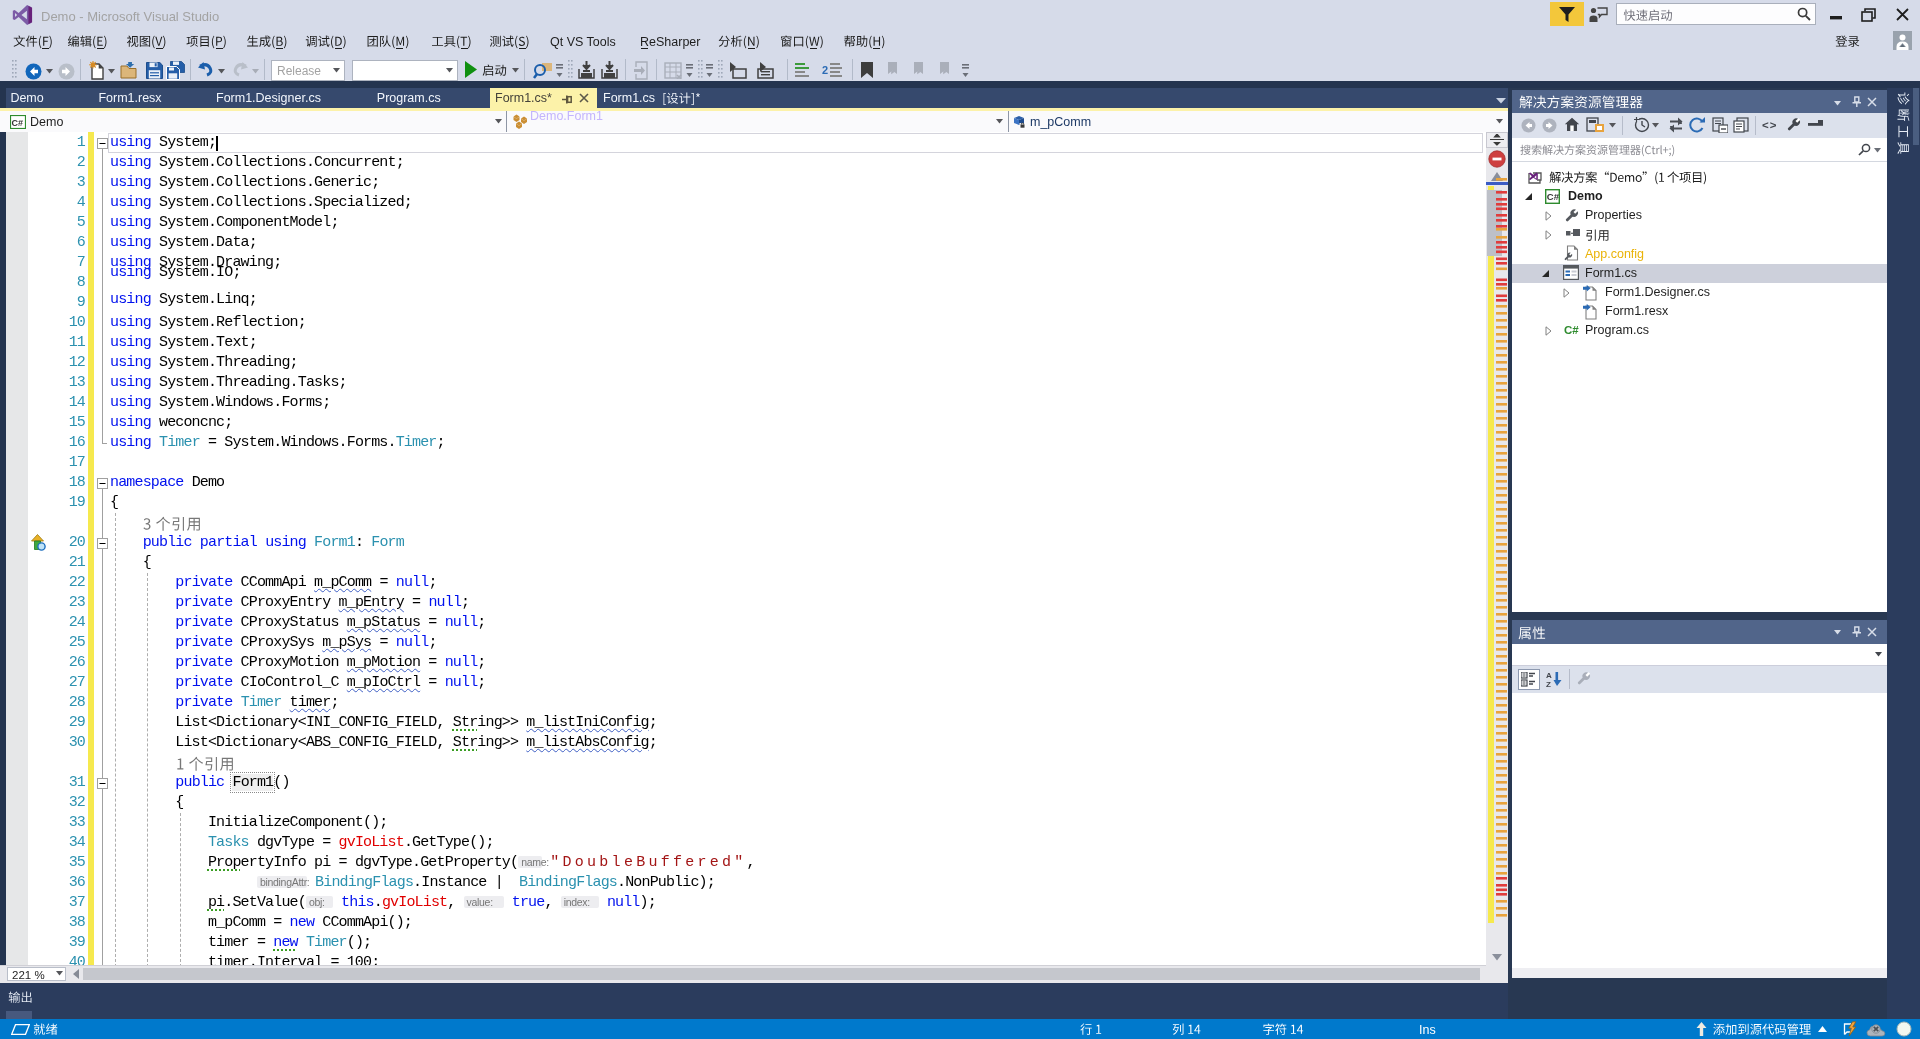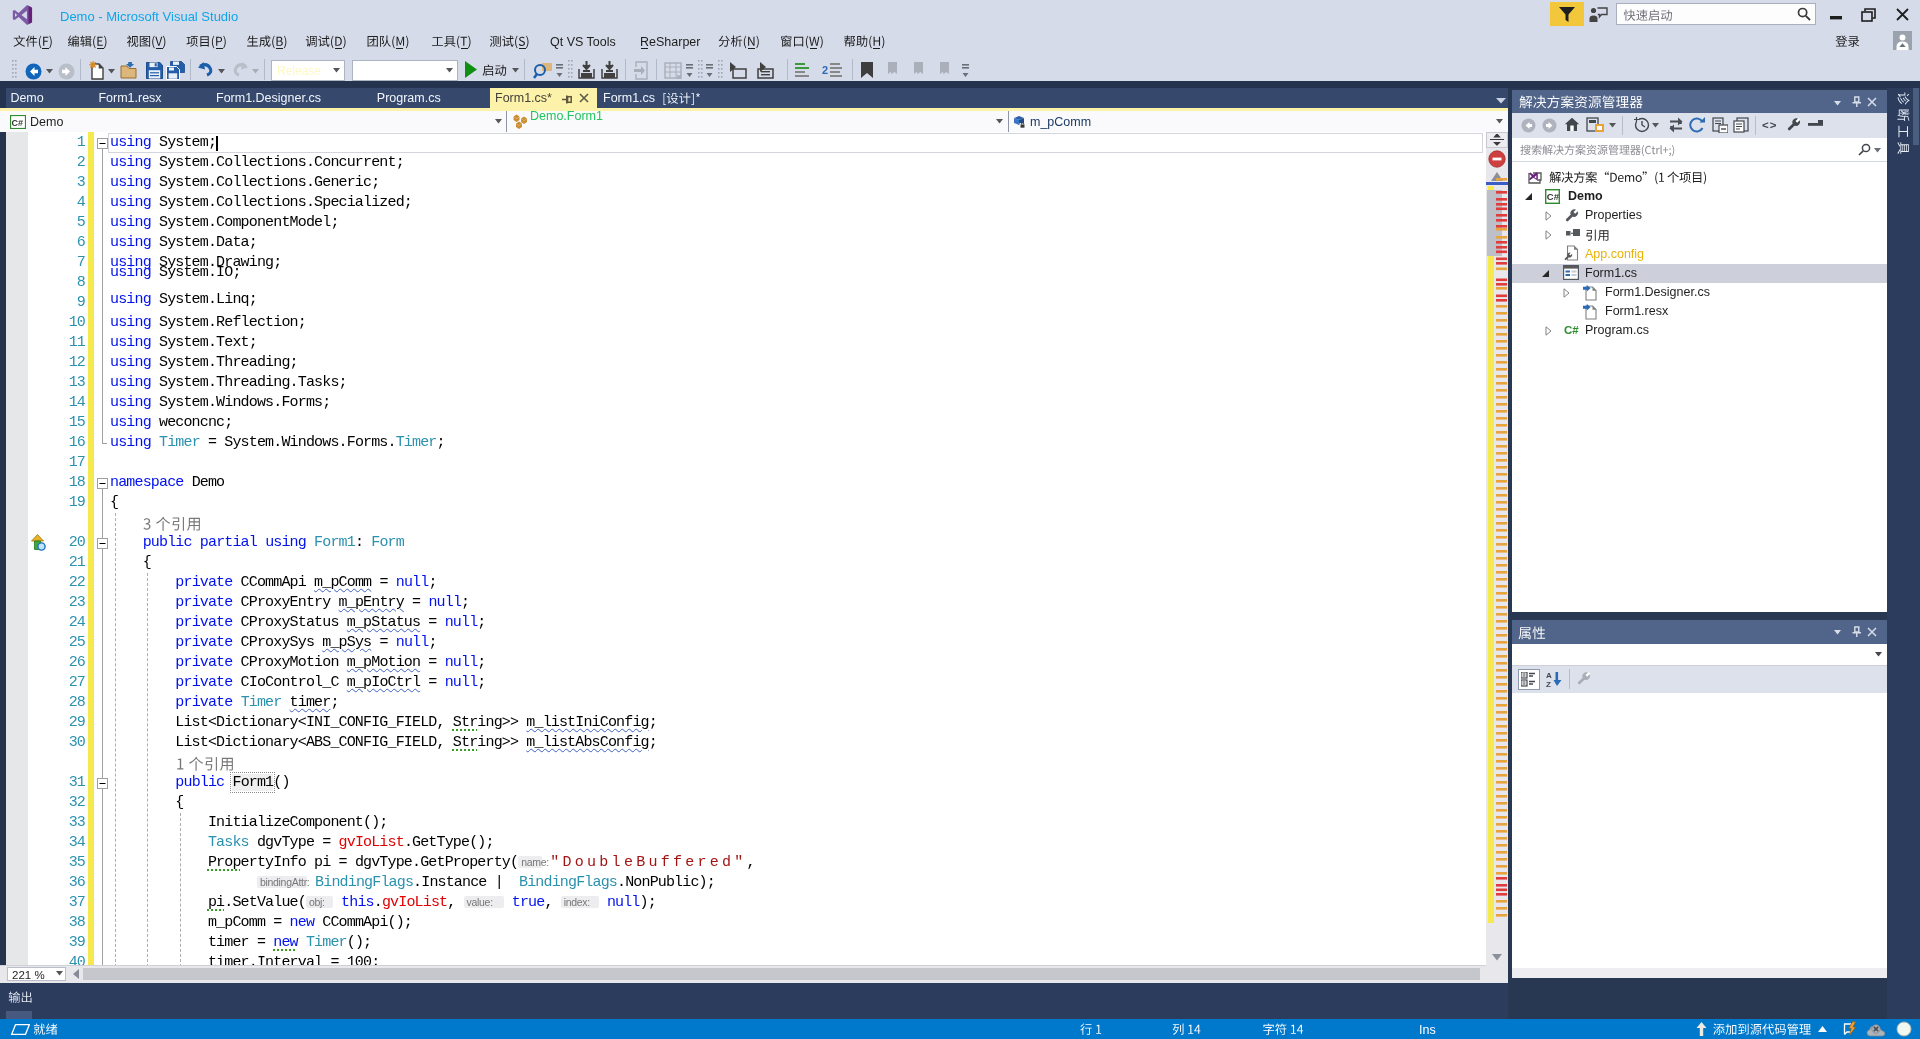--- a/index.html
+++ b/index.html
@@ -1,18 +1,18 @@
 <!DOCTYPE html>
 <html><head><meta charset="utf-8"><style>html,body{margin:0;padding:0;width:1920px;height:1039px;overflow:hidden;background:#2B3C5D;}*{box-sizing:border-box;}body{font-family:"Liberation Sans",sans-serif;position:relative;}.cl{position:absolute;left:110px;font:15px "Liberation Mono",monospace;line-height:20px;white-space:pre;color:#000;letter-spacing:-0.839px}.k{color:#0011EE}.t{color:#2B91AF}.r{color:#E00000}.s{color:#A31515}.sq{text-decoration:underline wavy 1px #3E5FC4;text-underline-offset:2px}.g{text-decoration:underline dotted 2px #3A9D23;text-underline-offset:3px}.hint{display:inline-block;font:10.5px "Liberation Sans",sans-serif;color:#777;background:#EDEDF0;border-radius:2px;padding:0 3px;vertical-align:baseline;letter-spacing:0}</style></head><body>
 <div style="position:absolute;left:0px;top:0px;width:1920px;height:28px;background:#D6DBE9"></div>
 <svg style="position:absolute;left:12px;top:5px" width="22" height="20" viewBox="0 0 24 22">
     <path fill="#7C5BA6" d="M16.5 0 L7.2 8.8 L2.8 5.4 L0.8 6.4 L0.8 15.6 L2.8 16.6 L7.2 13.2 L16.5 22 L21.5 19.6 L21.5 2.4 Z M3.2 13.2 L3.2 8.8 L5.6 11 Z M10.3 11 L16.3 6.3 L16.3 15.7 Z"></path>
     <path fill="#68217A" d="M18 1 L22 3 L22 19 L18 21 Z"></path>
   </svg>
-<div style="position:absolute;left:60px;top:9px;font:13px 'Liberation Sans', sans-serif;color:#0ea5e9;line-height:16px;white-space:pre;">Demo - Microsoft Visual Studio</div>
+<div style="position:absolute;left:41px;top:9px;font:13px 'Liberation Sans', sans-serif;color:#a3a3a3;line-height:16px;white-space:pre;">Demo - Microsoft Visual Studio</div>
 <div style="position:absolute;left:1550px;top:2px;width:34px;height:24px;background:#F3C73B"></div>
 <svg style="position:absolute;left:1558px;top:7px" width="18" height="15" viewBox="0 0 18 15">
     <path fill="#1E1E1E" d="M1 0 L17 0 L10.5 7.5 L10.5 15 L7.5 13 L7.5 7.5 Z"></path>
   </svg>
 <svg style="position:absolute;left:1589px;top:7px" width="19" height="15" viewBox="0 0 19 15">
     <circle cx="4.5" cy="3.5" r="2.6" fill="#444"></circle>
     <path fill="#444" d="M0.5 15 L0.5 11.5 Q0.5 8.5 4.5 8.5 Q8.5 8.5 8.5 11.5 L8.5 15 Z"></path>
     <path fill="none" stroke="#444" stroke-width="1.4" d="M8.5 1 L18 1 L18 7.5 L12.5 7.5 L10.5 9.8 L10.5 7.5 L8.8 7.5"></path>
   </svg>
 <div style="position:absolute;left:1616px;top:3px;width:200px;height:22px;background:#FDFDFE;border:1px solid #A9AFBB"></div>
@@ -166,21 +166,21 @@
   </svg>
 <svg style="position:absolute;left:231px;top:62px" width="18" height="17" viewBox="0 0 18 17">
     <path fill="none" stroke="#B9BFC9" stroke-width="3" d="M15 4 Q8 0.5 5 6 Q2.5 11 8 13"></path>
     <path fill="#B9BFC9" d="M11.5 0 L17 5.5 L10 7.5 Z"></path>
   </svg>
 <svg style="position:absolute;left:252px;top:69px" width="7" height="5" viewBox="0 0 7 5">
     <path fill="#A8ADB7" d="M0 0 L7 0 L3.5 4.5 Z"></path>
   </svg>
 <div style="position:absolute;left:264px;top:59px;width:1px;height:21px;background:#B2BAC9"></div>
 <div style="position:absolute;left:271px;top:59.5px;width:74px;height:21px;background:#FFF;border:1px solid #ADB3BF"></div>
-<div style="position:absolute;left:277px;top:63.5px;font:12px 'Liberation Sans', sans-serif;color:#fef9c3;line-height:15px;white-space:pre;">Release</div>
+<div style="position:absolute;left:277px;top:63.5px;font:12px 'Liberation Sans', sans-serif;color:#a3a3a3;line-height:15px;white-space:pre;">Release</div>
 <svg style="position:absolute;left:333px;top:67.5px" width="7" height="5" viewBox="0 0 7 5">
     <path fill="#55565A" d="M0 0 L7 0 L3.5 4.5 Z"></path>
   </svg>
 <div style="position:absolute;left:352px;top:59.5px;width:106px;height:21px;background:#FFF;border:1px solid #ADB3BF"></div>
 <div style="position:absolute;left:360px;top:63.5px;font:12px 'Liberation Sans', sans-serif;color:#1E1E1E;line-height:15px;white-space:pre;margin-top:35px;">x64</div>
 <svg style="position:absolute;left:446px;top:67.5px" width="7" height="5" viewBox="0 0 7 5">
     <path fill="#55565A" d="M0 0 L7 0 L3.5 4.5 Z"></path>
   </svg>
 <svg style="position:absolute;left:464px;top:61px" width="14" height="17" viewBox="0 0 14 17">
     <path fill="#109010" d="M1 0 L13 8.5 L1 17 Z"></path>
@@ -351,21 +351,21 @@
 <div style="position:absolute;left:30px;top:114.5px;font:12.5px 'Liberation Sans', sans-serif;color:#1E1E1E;line-height:15.5px;white-space:pre;">Demo</div>
 <svg style="position:absolute;left:495px;top:119px" width="7" height="5" viewBox="0 0 7 5">
     <path fill="#55565A" d="M0 0 L7 0 L3.5 4.5 Z"></path>
   </svg>
 <div style="position:absolute;left:506px;top:111px;width:1px;height:21px;background:#8E96A5"></div>
 <svg style="position:absolute;left:512px;top:114px" width="16" height="16" viewBox="0 0 16 16">
     <path fill="#CB8E33" d="M1 2.5 L4 0.5 L7 2.5 L4 4.5 Z M1 2.8 L4 4.8 L4 8 L1 6 Z M7 2.8 L4 4.8 L4 8 L7 6 Z" transform="translate(0.5,0)"></path>
     <path fill="#CB8E33" d="M9 4.5 L12 2.5 L15 4.5 L12 6.5 Z M9 4.8 L12 6.8 L12 10 L9 8 Z M15 4.8 L12 6.8 L12 10 L15 8 Z"></path>
     <path fill="#CB8E33" d="M4 9.5 L7 7.5 L10 9.5 L7 11.5 Z M4 9.8 L7 11.8 L7 15 L4 13 Z M10 9.8 L7 11.8 L7 15 L10 13 Z"></path>
   </svg>
-<div style="position:absolute;left:530px;top:109px;font:12.5px 'Liberation Sans', sans-serif;color:#22c55e;line-height:15.5px;white-space:pre;">Demo.Form1</div>
+<div style="position:absolute;left:530px;top:109px;font:12.5px 'Liberation Sans', sans-serif;color:#c4b5fd;line-height:15.5px;white-space:pre;">Demo.Form1</div>
 <svg style="position:absolute;left:996px;top:119px" width="7" height="5" viewBox="0 0 7 5">
     <path fill="#55565A" d="M0 0 L7 0 L3.5 4.5 Z"></path>
   </svg>
 <div style="position:absolute;left:1008px;top:111px;width:1px;height:21px;background:#8E96A5"></div>
 <svg style="position:absolute;left:1012px;top:114px" width="15" height="15" viewBox="0 0 15 15">
     <path fill="#2B5EA8" d="M2 4 L7 2 L12 4 L7 6 Z"></path>
     <path fill="#3C74C4" d="M2 4 L7 6 L7 11 L2 9 Z"></path>
     <path fill="#1E4C8F" d="M12 4 L7 6 L7 11 L12 9 Z"></path>
     <rect x="7.5" y="9" width="6" height="5" fill="#FFF"></rect>
     <rect x="8.5" y="10.5" width="4" height="3.2" fill="#3A3A3A"></rect>

